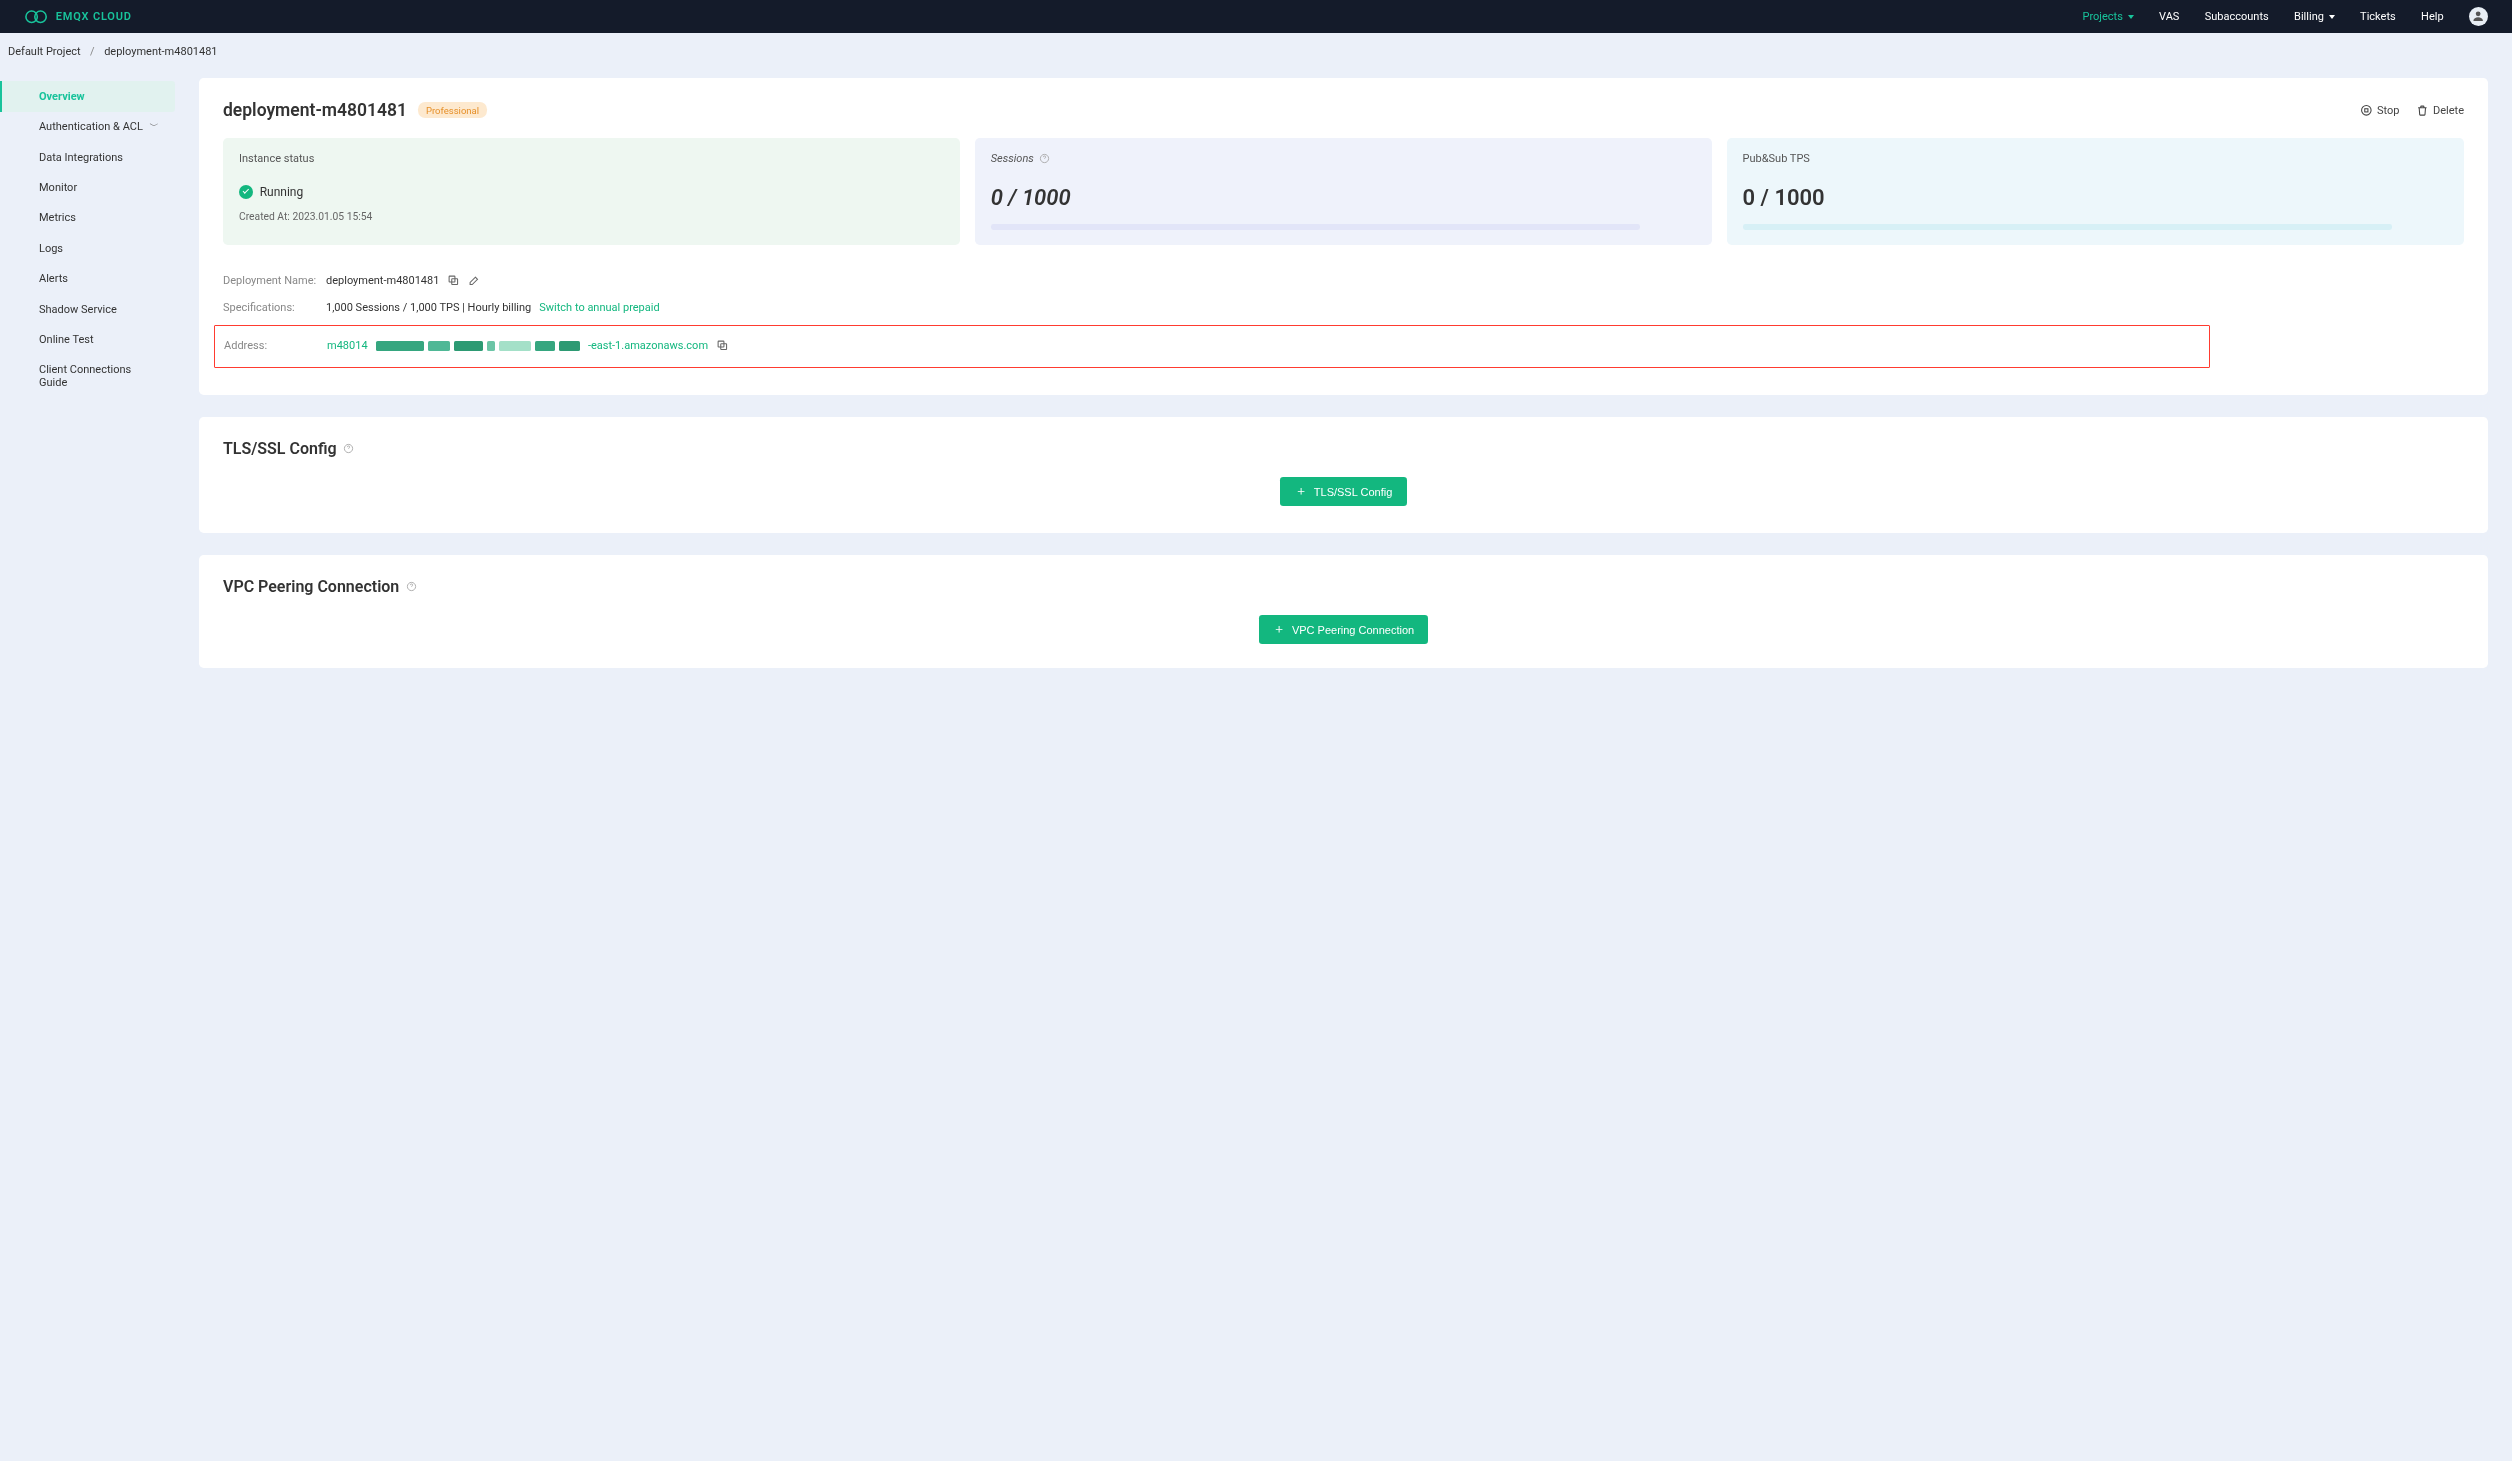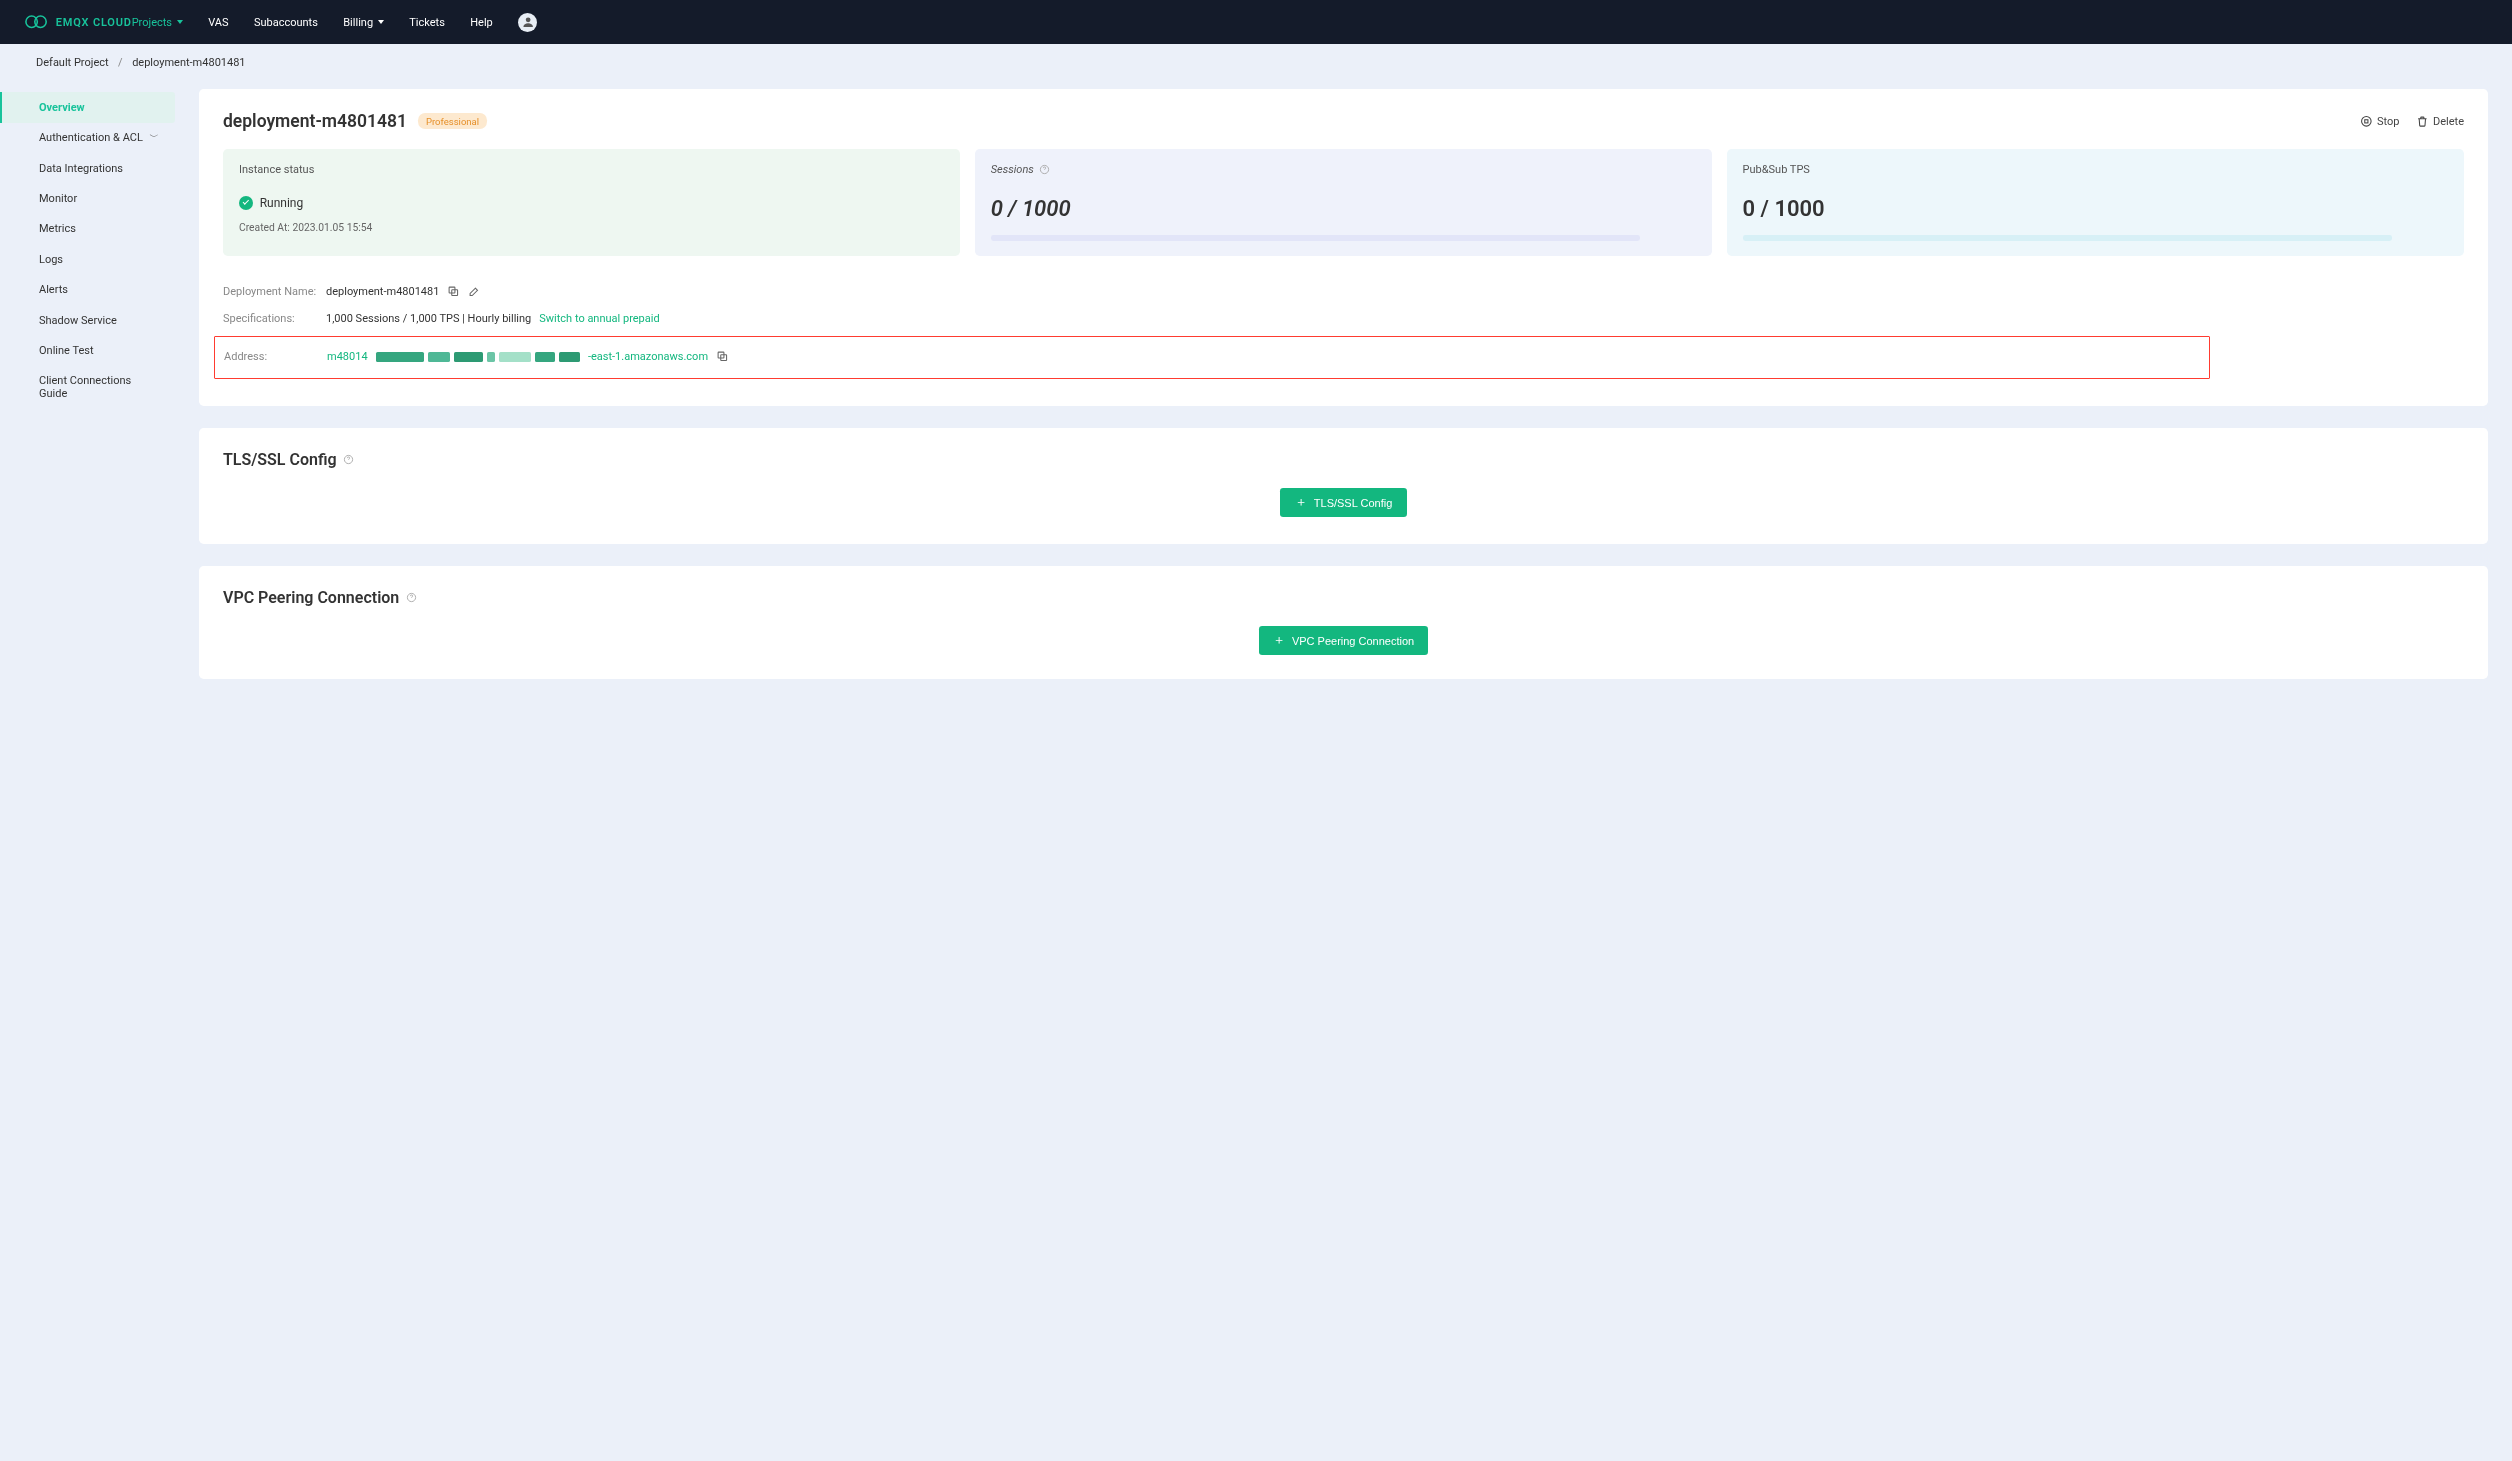--- a/index.html
+++ b/index.html
@@ -1,31 +1,31 @@
 <!DOCTYPE html>
 <html style="font-size:12.7px"><head>
 <meta charset="utf-8">
 <style>
 * { margin: 0; padding: 0; box-sizing: border-box; }
 body { font-family: -apple-system, BlinkMacSystemFont, "Segoe UI", Roboto, "Helvetica Neue", Arial, sans-serif; background: #ebf0f9; color: #333; font-size: 11px; }
 
 
-.navbar { background: #141b2a; height: 44px; display: flex; align-items: center; padding: 0 24px; }
+.navbar { background: #141b2a; height: 33px; display: flex; align-items: center; padding: 0 24px; justify-content: space-between; }
 .navbar-left { display: flex; align-items: center; gap: 8px; }
 .navbar-logo { color: #18c39b; display: flex; align-items: center; gap: 6.4px; font-weight: 600; letter-spacing: 0.8px; }
 .navbar-logo svg { width: 25.4px; height: 17.5px; }
 .navbar-right { display: flex; align-items: center; gap: 25.4px; }
 .nav-link { color: #fff; text-decoration: none; font-size: 11px; display: flex; align-items: center; gap: 4.8px; cursor: pointer; }
 .nav-link.active { color: #18c39b; }
 .chevron-down-sm { width: 0; height: 0; border-left: 3.2px solid transparent; border-right: 3.2px solid transparent; border-top: 4px solid currentColor; }
 .avatar { width: 19px; height: 19px; border-radius: 50%; background: #e8eef5; display: flex; align-items: center; justify-content: center; }
 .avatar svg { width: 14.3px; height: 14.3px; }
 
 
-.breadcrumb-bar { padding: 12px 36px; background: #ebf0f9; display: flex; align-items: center; gap: 9.5px; font-size: 11px; color: #333; }
+.breadcrumb-bar { padding: 12px 8px; background: #ebf0f9; display: flex; align-items: center; gap: 9.5px; font-size: 11px; color: #333; }
 .breadcrumb-sep { color: #888; }
 
 
 .layout { display: flex; padding: 8px 24px 32px 0; gap: 24px; }
 
 
 .sidebar { width: 175px; padding-top: 3.2px; }
 .sidebar-item { padding: 8.7px 16px 8.7px 37px; font-size: 11px; color: #333; cursor: pointer; display: flex; align-items: center; justify-content: space-between; border-left: 2.4px solid transparent; }
 .sidebar-item.active { background: #e1f2ef; border-left: 2.4px solid #18c39b; color: #18c39b; border-radius: 0 3.2px 3.2px 0; font-weight: bold; }
 .sidebar-item .chev { font-size: 9.5px; color: #666; }

